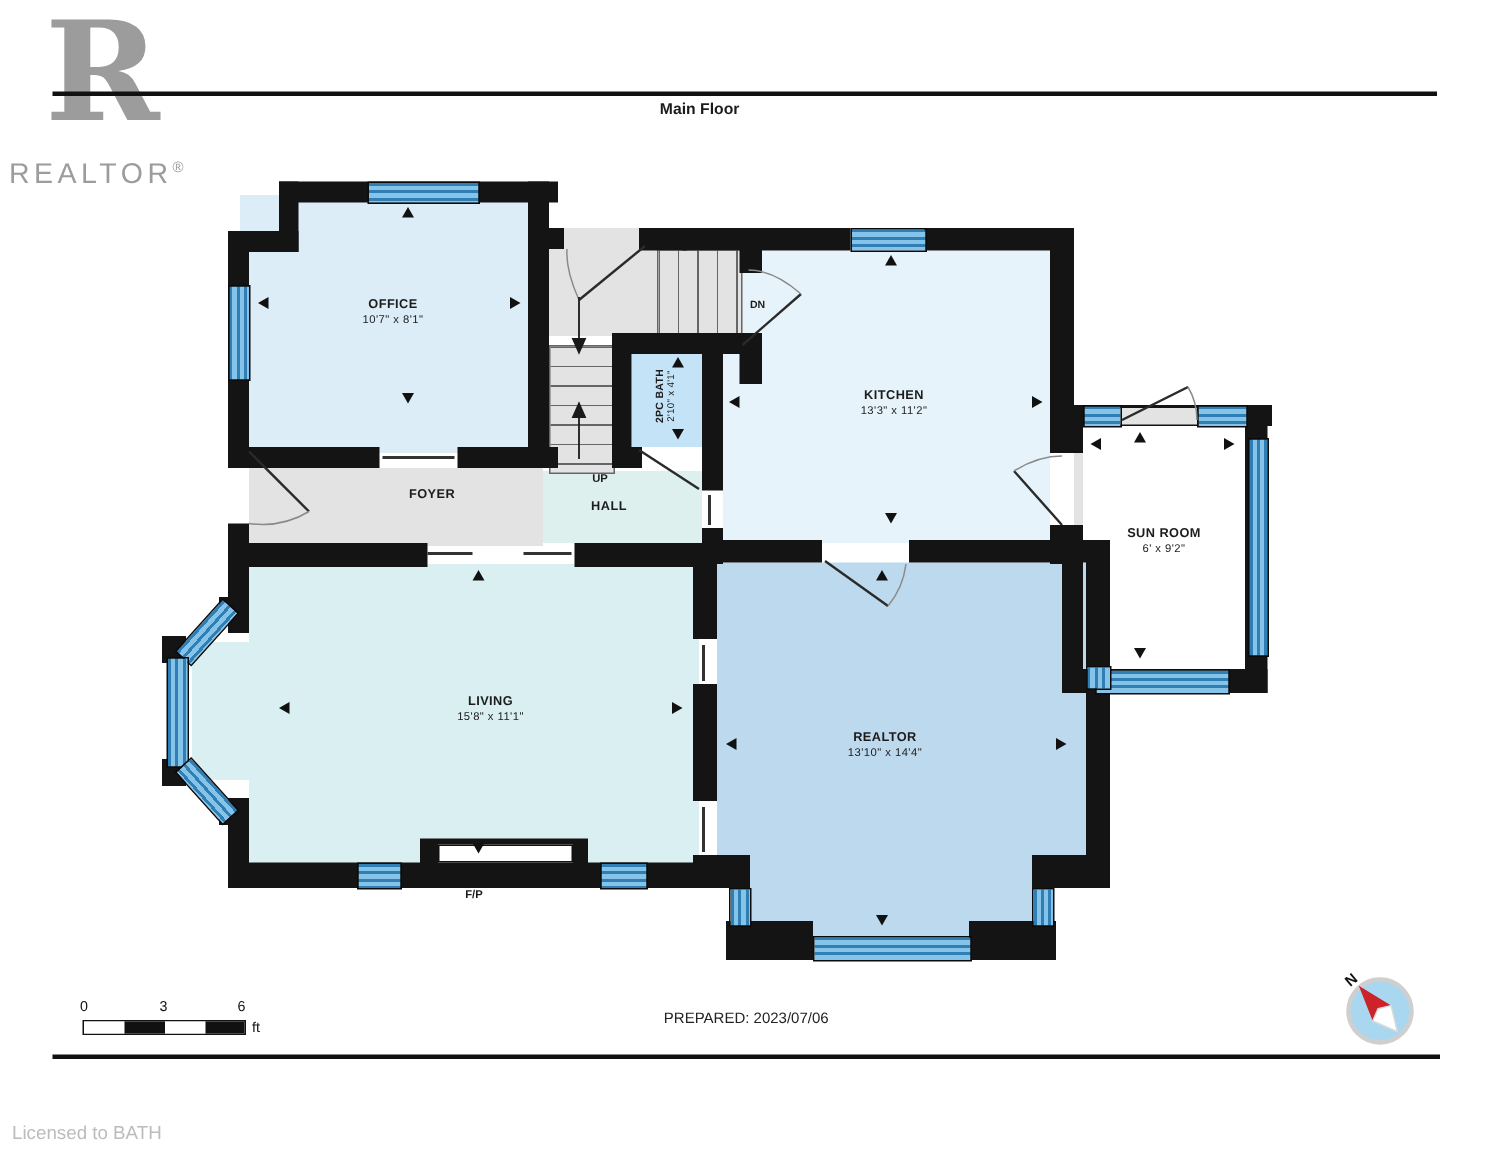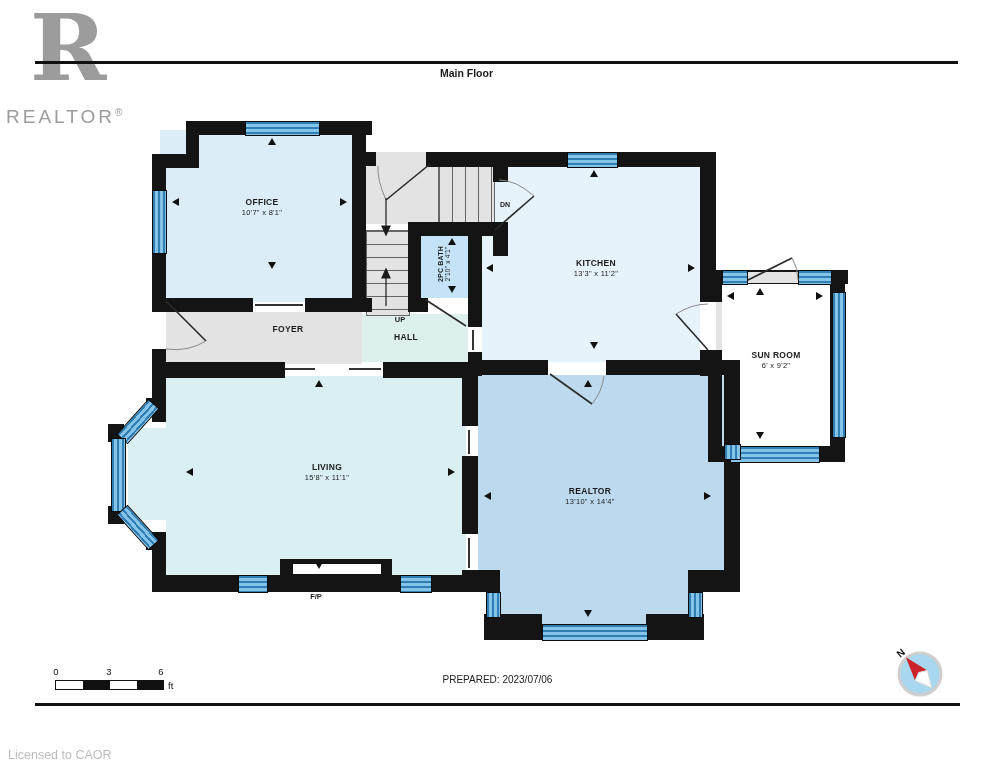--- a/index.html
+++ b/index.html
@@ -249,21 +249,21 @@
   <div class="scale-num" style="left:161px;top:666px;">6</div>
   <div class="scale-bar">
     <div style="width:27px;background:#fff;"></div>
     <div style="width:27px;background:#111;"></div>
     <div style="width:27px;background:#fff;"></div>
     <div style="width:26px;background:#111;"></div>
   </div>
   <div class="ft-lbl">ft</div>
   <div class="prepared">PREPARED: 2023/07/06</div>
   <div class="hline" style="left:35px;top:703px;width:925px;height:3px;"></div>
-  <div class="license">Licensed to CAOR</div>
+  <div class="license">Licensed to BATH</div>
 
   <svg width="60" height="60" style="left:890px;top:642px;">
     <circle cx="30" cy="32" r="21" fill="var(--compass_face)" stroke="#cfcfcf" stroke-width="3"></circle>
     <g transform="rotate(-40 30 32)">
       <polygon points="30,10 38,34 30,30 22,34" fill="var(--compass_needle)"></polygon>
       <polygon points="30,30 38,34 30,50 22,34" fill="#ffffff" stroke="#d9d9d9" stroke-width="1"></polygon>
     </g>
     <text x="8" y="14" font-size="10" font-weight="bold" fill="#111" transform="rotate(-40 12 12)">N</text>
   </svg>
 

